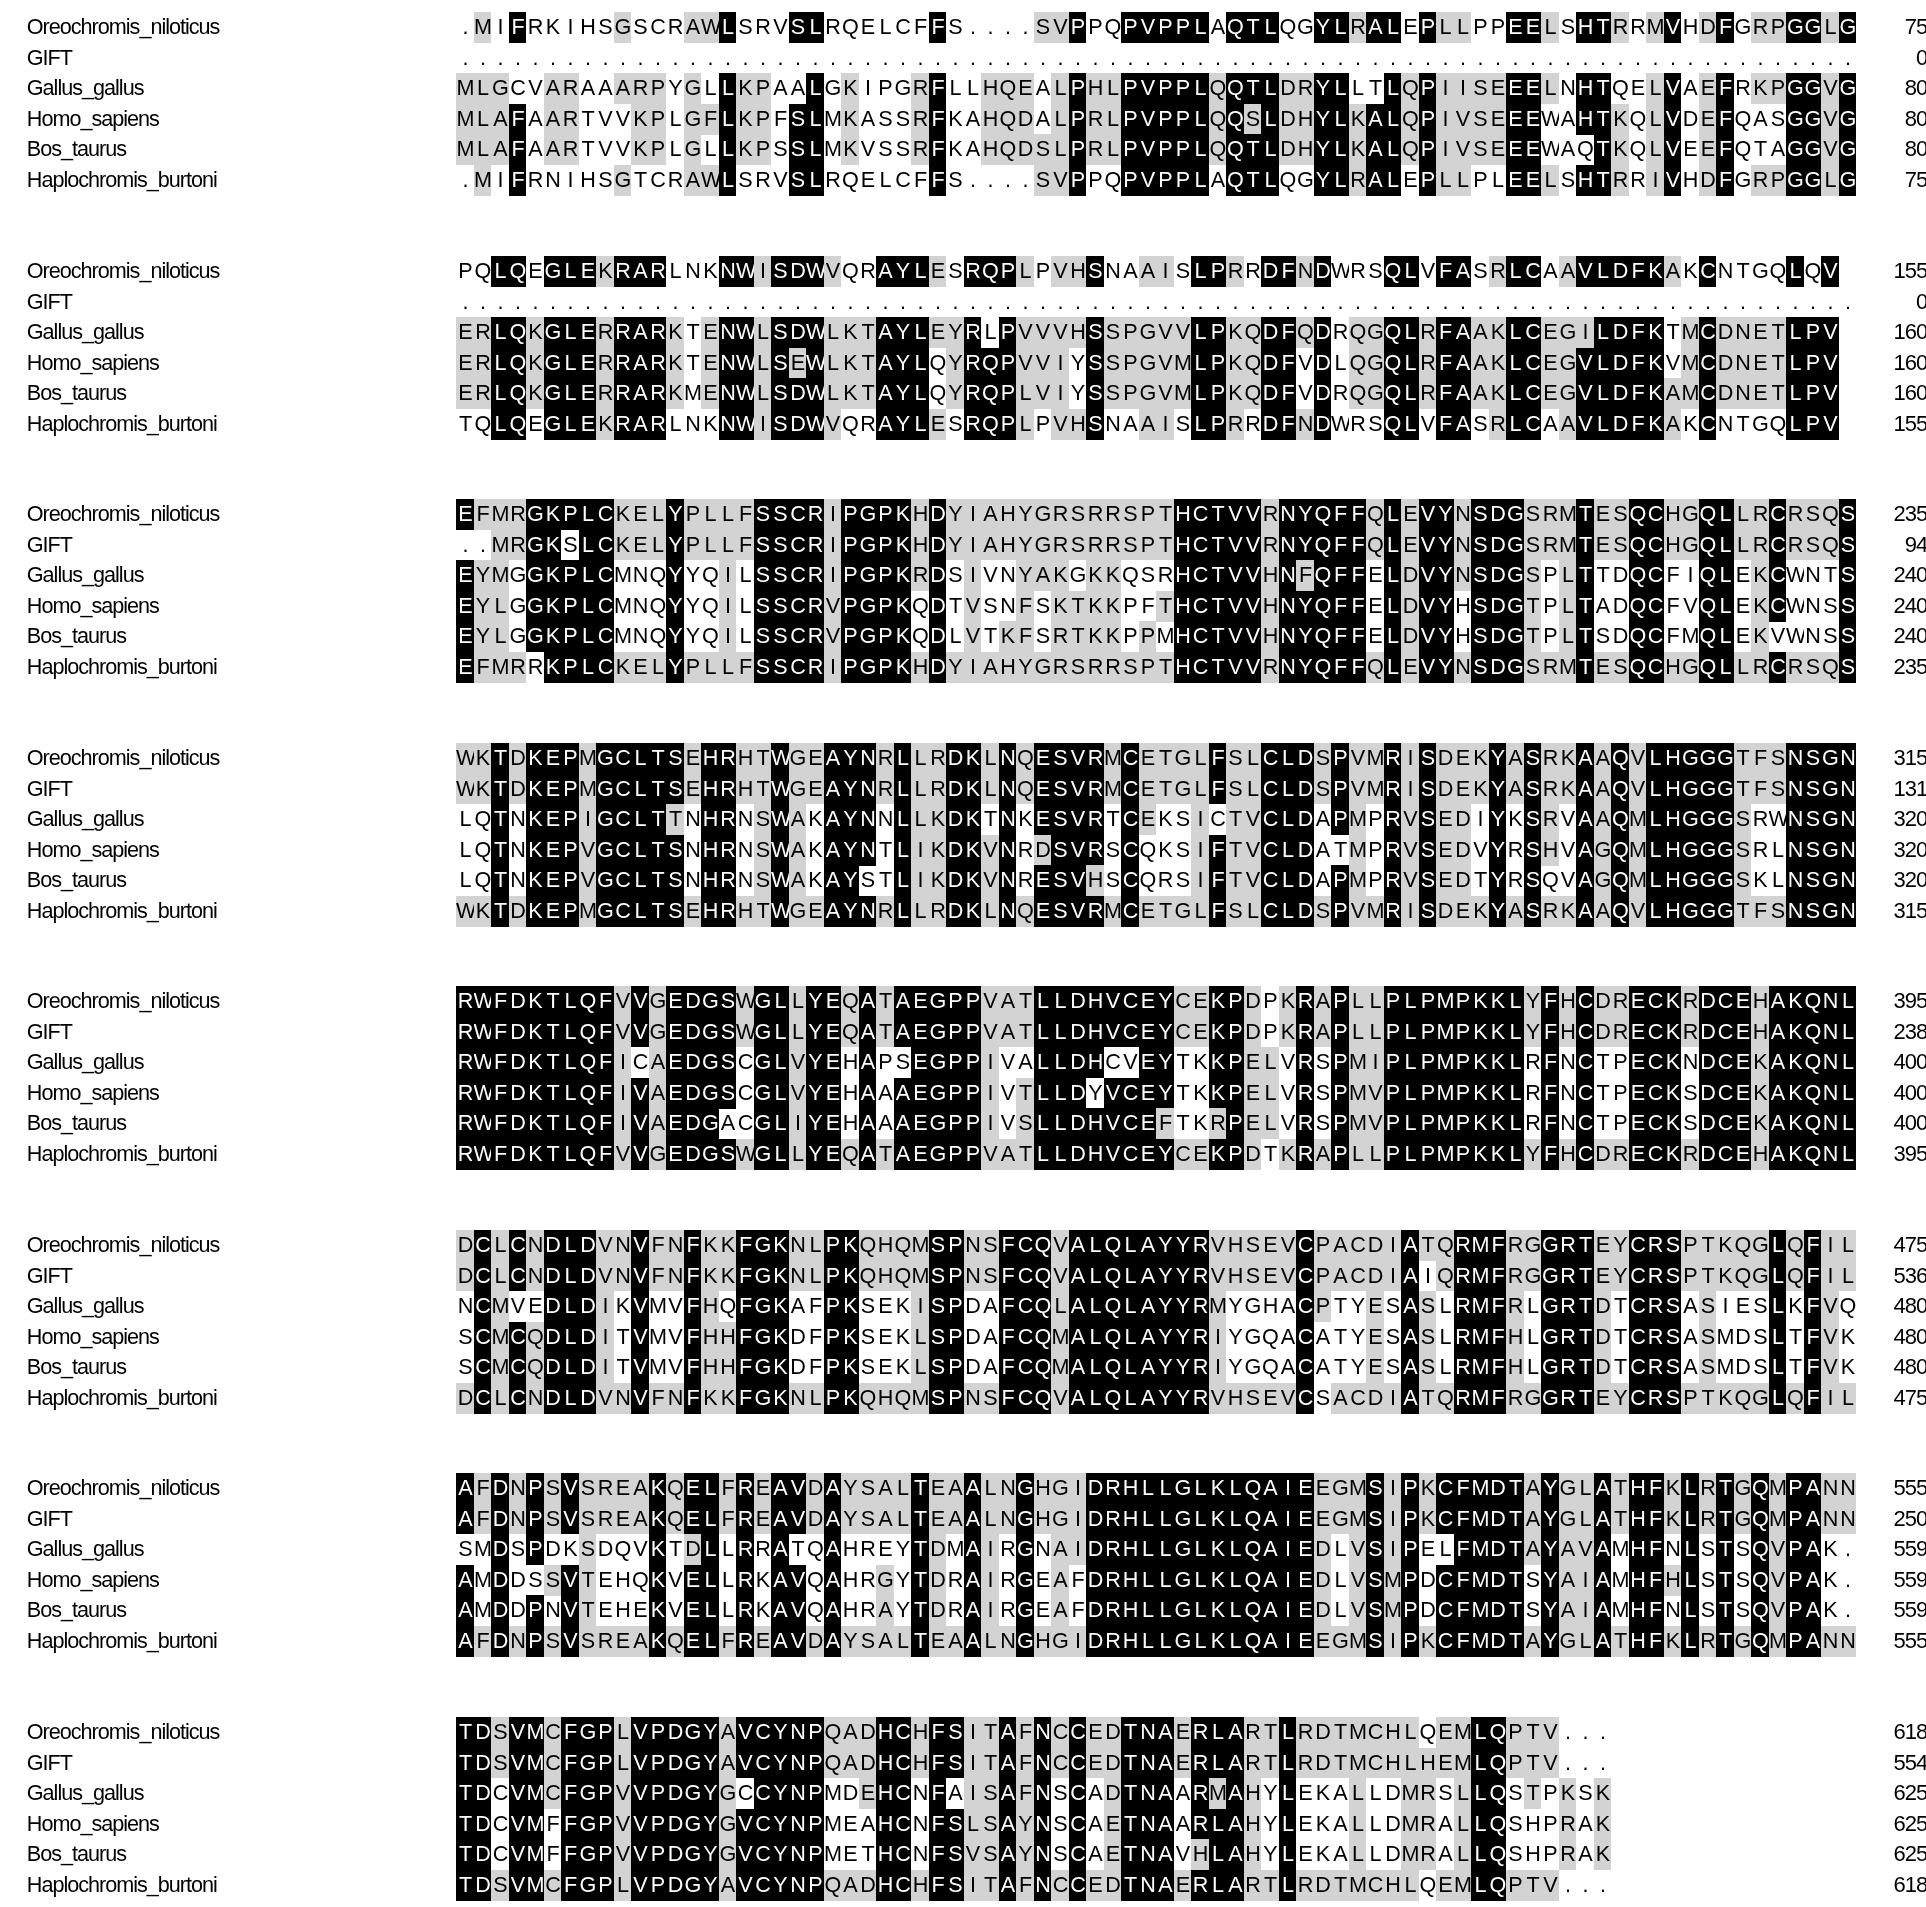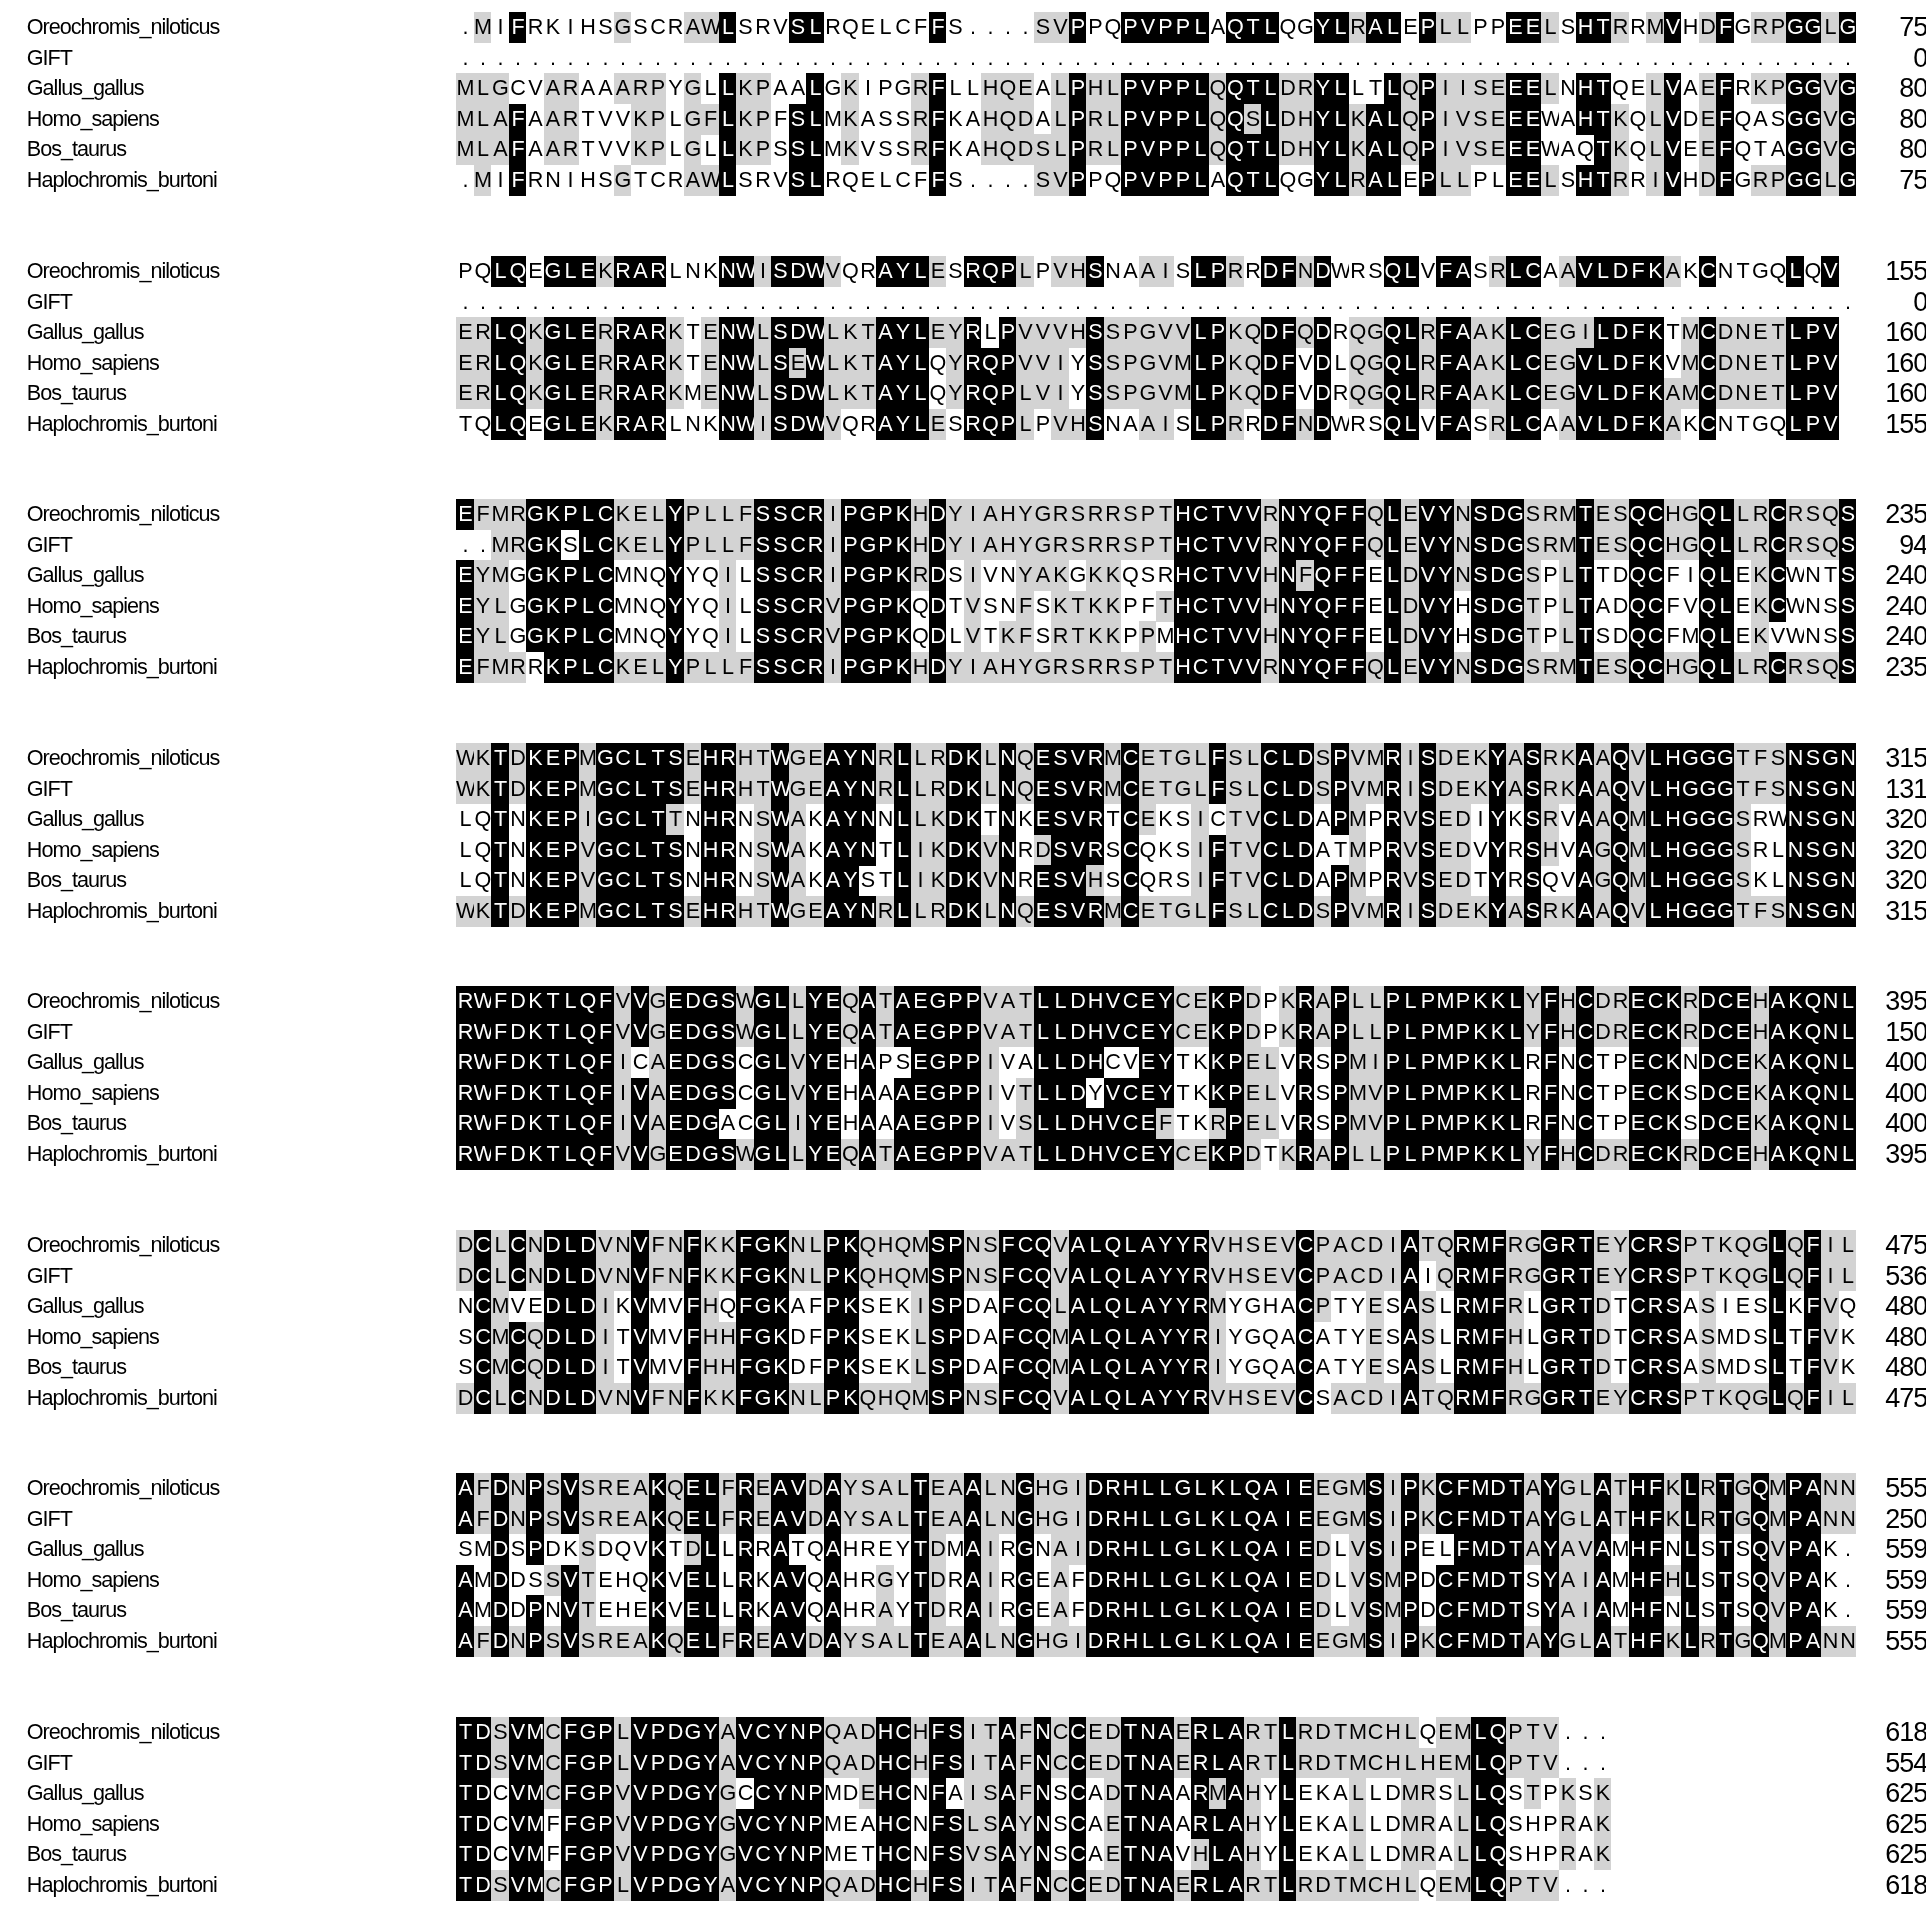--- a/index.html
+++ b/index.html
@@ -8,21 +8,21 @@
   .block { position: absolute; left: 0; width: 1926px; }
   .row { position: absolute; left: 16px; height: 30.5px; width: 1926px; }
   .label { position: absolute; left: 10.8px; top: 0; height: 30.5px; line-height: 30.5px;
            font-size: 21.6px; letter-spacing: -1px; white-space: nowrap; }
   .seq { position: absolute; left: 440px; top: 0; height: 30.5px; display: flex; }
   .res { width: 17.5px; height: 30.5px; line-height: 30.5px; text-align: center;
          font-size: 21.6px; letter-spacing: -1.5px; box-sizing: border-box; overflow: hidden; }
   .res.b { background: #000000; color: #ffffff; }
   .res.g { background: #d3d3d3; color: #000000; }
   .num { position: absolute; right: 14.8px; top: 0; height: 30.5px; line-height: 30.5px;
-         font-size: 27px; letter-spacing: -1px; text-align: right; }
+         font-size: 22px; letter-spacing: -1px; text-align: right; }
 </style>
 </head>
 <body>
 
 <div id="alignment">
     <div class="block" style="top: 12.3px;">
       <div class="row" style="top: 0px;">
         <div class="label">Oreochromis_niloticus</div>
         <div class="seq">
           <span class="res">.</span>
@@ -2252,21 +2252,21 @@
           <span class="res b">D</span>
           <span class="res b">C</span>
           <span class="res b">E</span>
           <span class="res g">H</span>
           <span class="res b">A</span>
           <span class="res b">K</span>
           <span class="res b">Q</span>
           <span class="res b">N</span>
           <span class="res b">L</span>
         </div>
-        <div class="num">150</div>
+        <div class="num">238</div>
       </div>
       <div class="row" style="top: 61px;">
         <div class="label">Gallus_gallus</div>
         <div class="seq">
           <span class="res b">R</span>
           <span class="res b">W</span>
           <span class="res b">F</span>
           <span class="res b">D</span>
           <span class="res b">K</span>
           <span class="res b">T</span>

